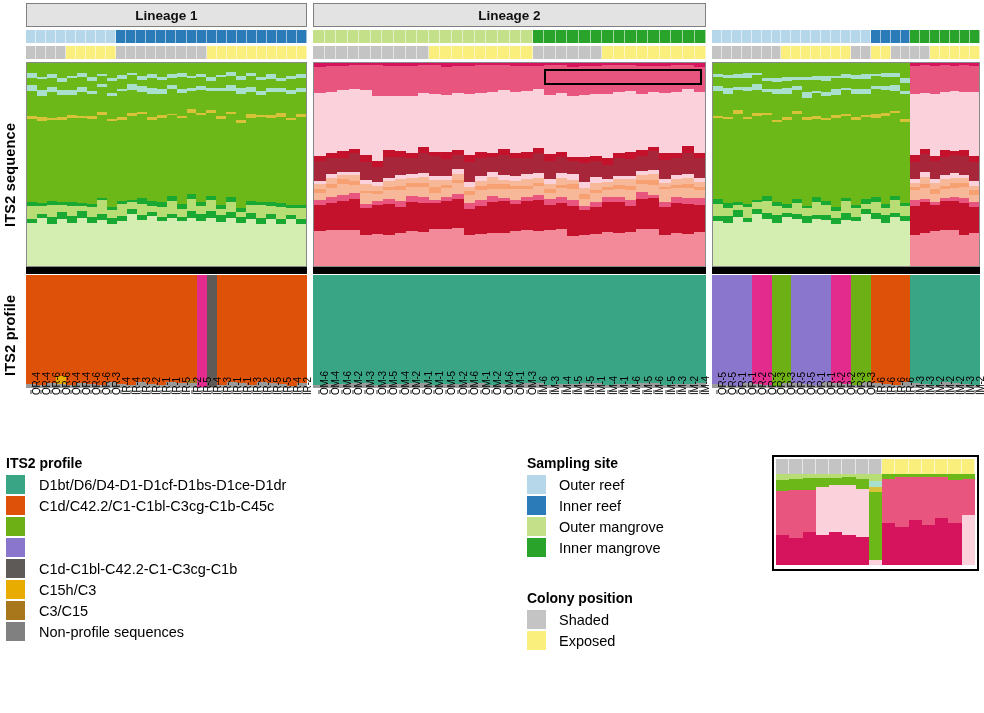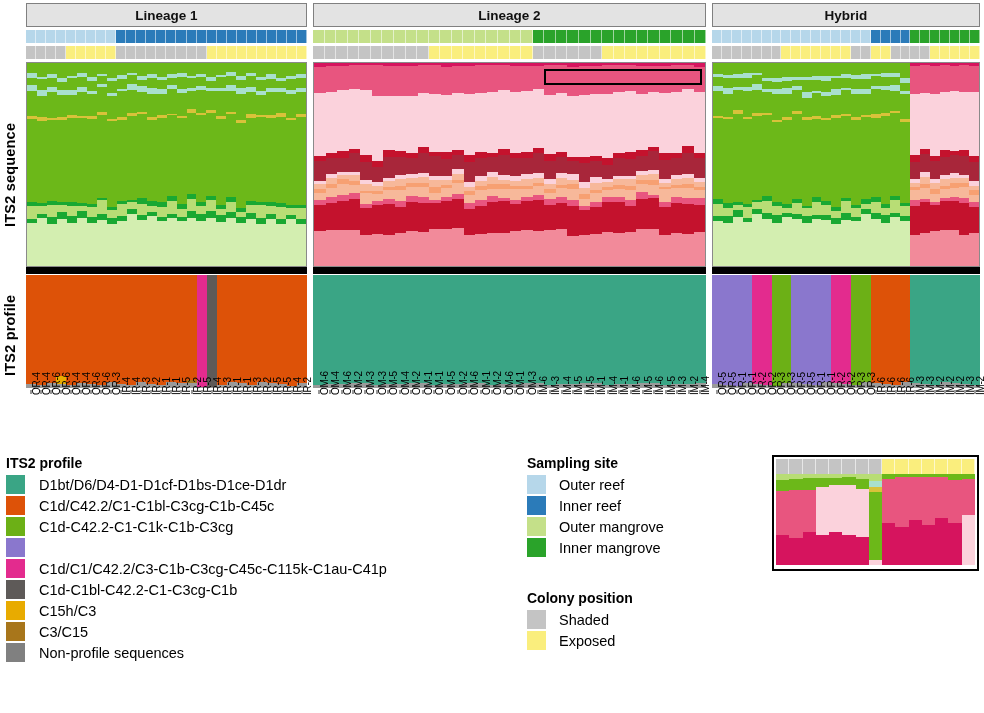--- a/index.html
+++ b/index.html
@@ -54,23 +54,20 @@
 
   <div class="ylab" id="ylab-seq" style="left:2px;top:85px;height:180px;width:18px;">ITS2 sequence</div>
   <div class="ylab" id="ylab-prof" style="left:2px;top:285px;height:100px;width:18px;">ITS2 profile</div>
 
   <div class="panel-head" style="left:26px;width:281px;">
     <span>Lineage 1</span>
   </div>
   <div class="panel-head" style="left:313px;width:393px;text-align:center;">
     <span>Lineage 2</span>
   </div>
-  <div class="panel-head" style="left:712px;width:268px;">
-    <span>Hybrid</span>
-  </div>
 
   <div id="plot-layer">
       <div class="strip" style="left: 26px; top: 30px; width: 281px;">
         <i style="background: rgb(182, 215, 234);"></i>
         <i style="background: rgb(182, 215, 234);"></i>
         <i style="background: rgb(182, 215, 234);"></i>
         <i style="background: rgb(182, 215, 234);"></i>
         <i style="background: rgb(182, 215, 234);"></i>
         <i style="background: rgb(182, 215, 234);"></i>
         <i style="background: rgb(182, 215, 234);"></i>
@@ -2199,28 +2196,23 @@
         <div class="lg-row">
           <span class="sw" style="background: rgb(58, 165, 133);"></span>
           <span class="lg-lab">D1bt/D6/D4-D1-D1cf-D1bs-D1ce-D1dr</span>
         </div>
         <div class="lg-row">
           <span class="sw" style="background: rgb(221, 82, 8);"></span>
           <span class="lg-lab">C1d/C42.2/C1-C1bl-C3cg-C1b-C45c</span>
         </div>
         <div class="lg-row">
           <span class="sw" style="background: rgb(108, 176, 22);"></span>
-          <span class="lg-lab">C1d-C42.2-C1-C1k-C1b-C3cg</span>
         </div>
         <div class="lg-row">
           <span class="sw" style="background: rgb(138, 119, 205);"></span>
-        </div>
-        <div class="lg-row">
-          <span class="sw" style="background: rgb(227, 43, 142);"></span>
-          <span class="lg-lab">C1d/C1/C42.2/C3-C1b-C3cg-C45c-C115k-C1au-C41p</span>
         </div>
         <div class="lg-row">
           <span class="sw" style="background: rgb(94, 90, 88);"></span>
           <span class="lg-lab">C1d-C1bl-C42.2-C1-C3cg-C1b</span>
         </div>
         <div class="lg-row">
           <span class="sw" style="background: rgb(232, 171, 0);"></span>
           <span class="lg-lab">C15h/C3</span>
         </div>
         <div class="lg-row">

